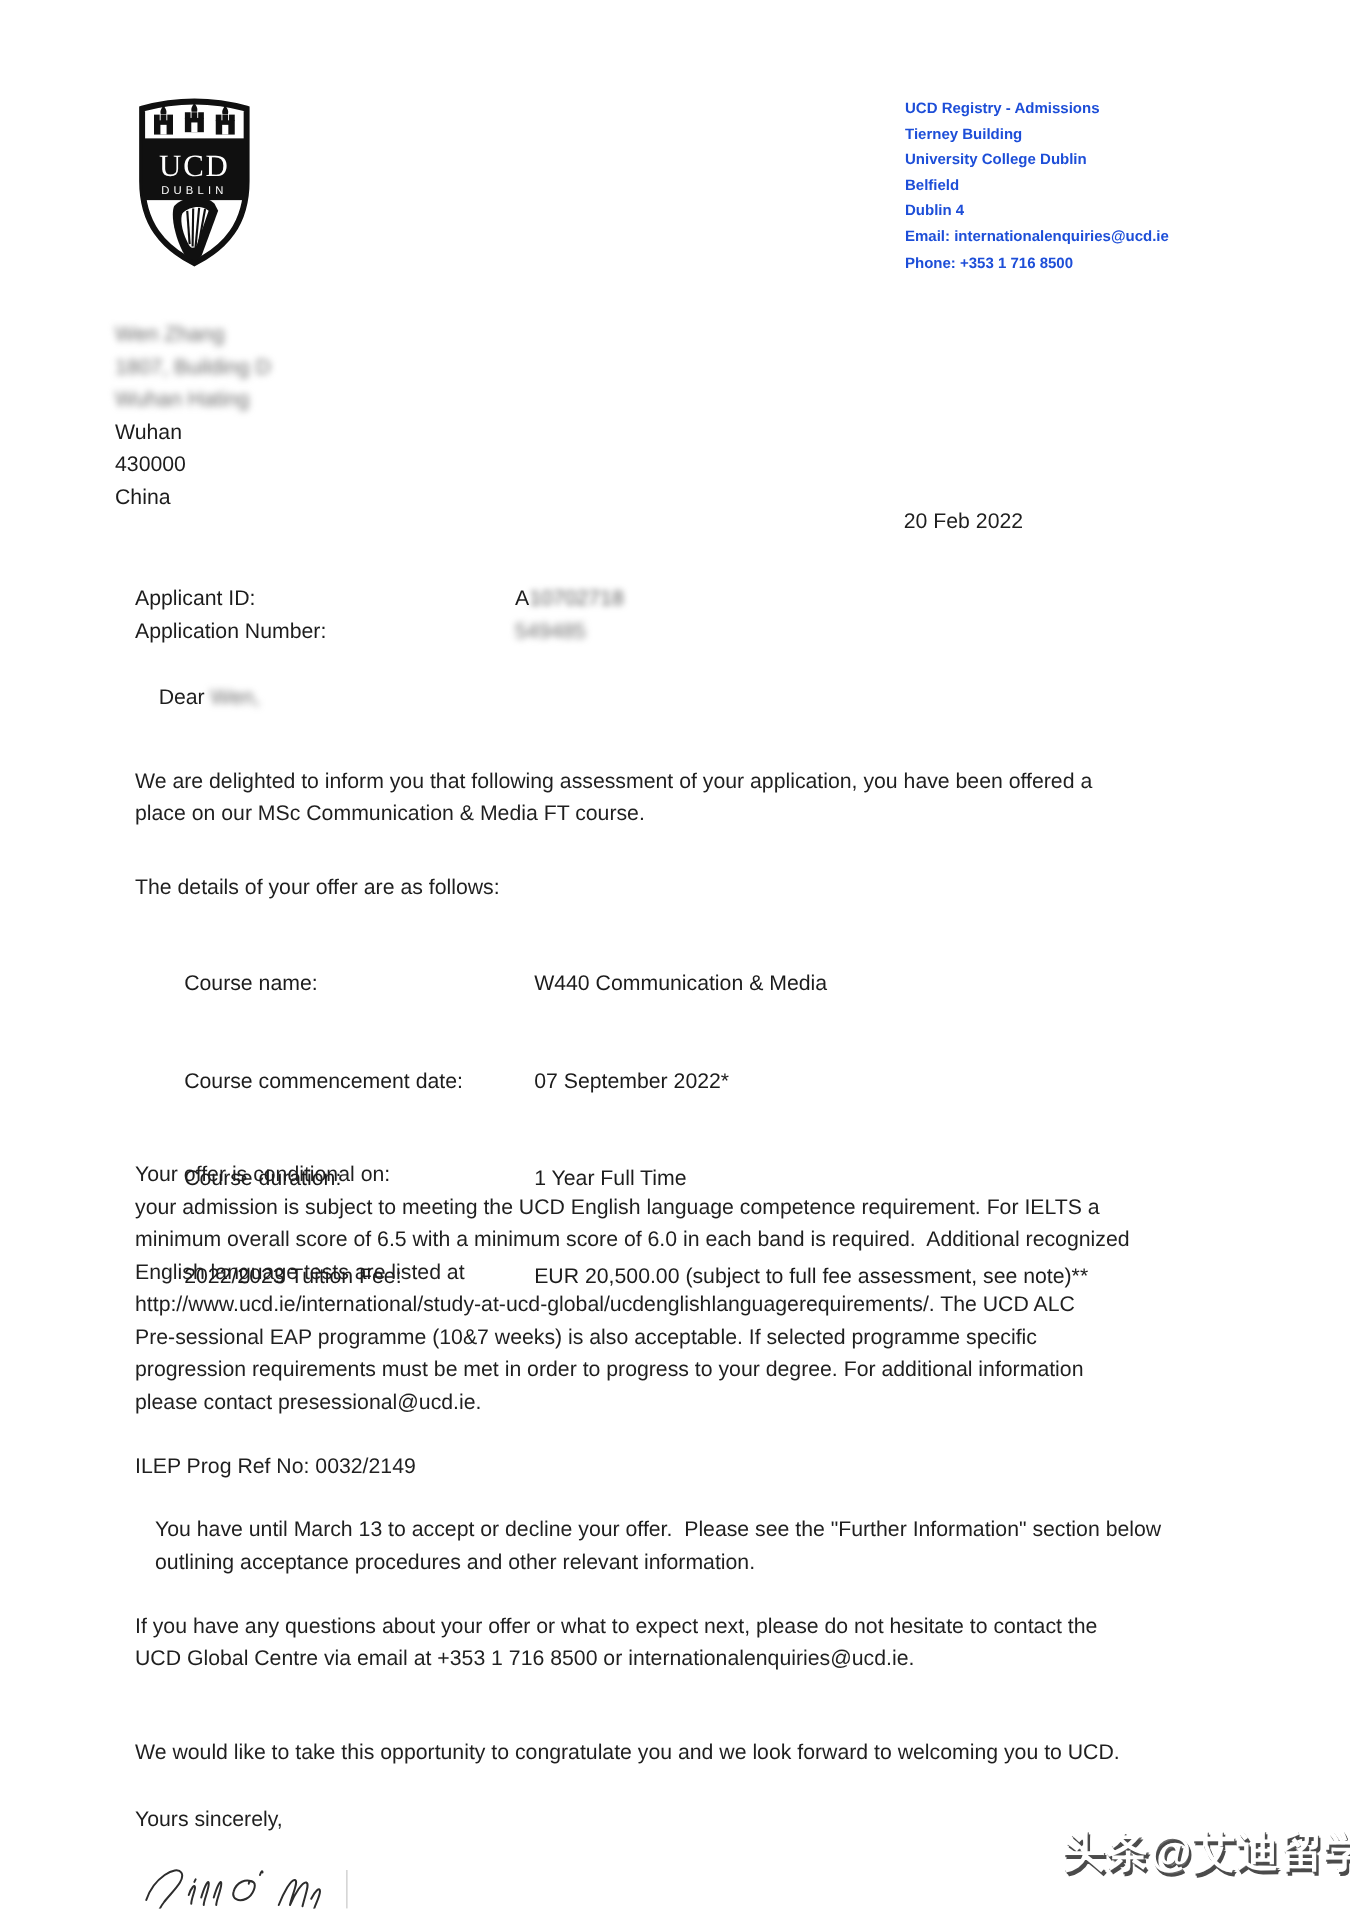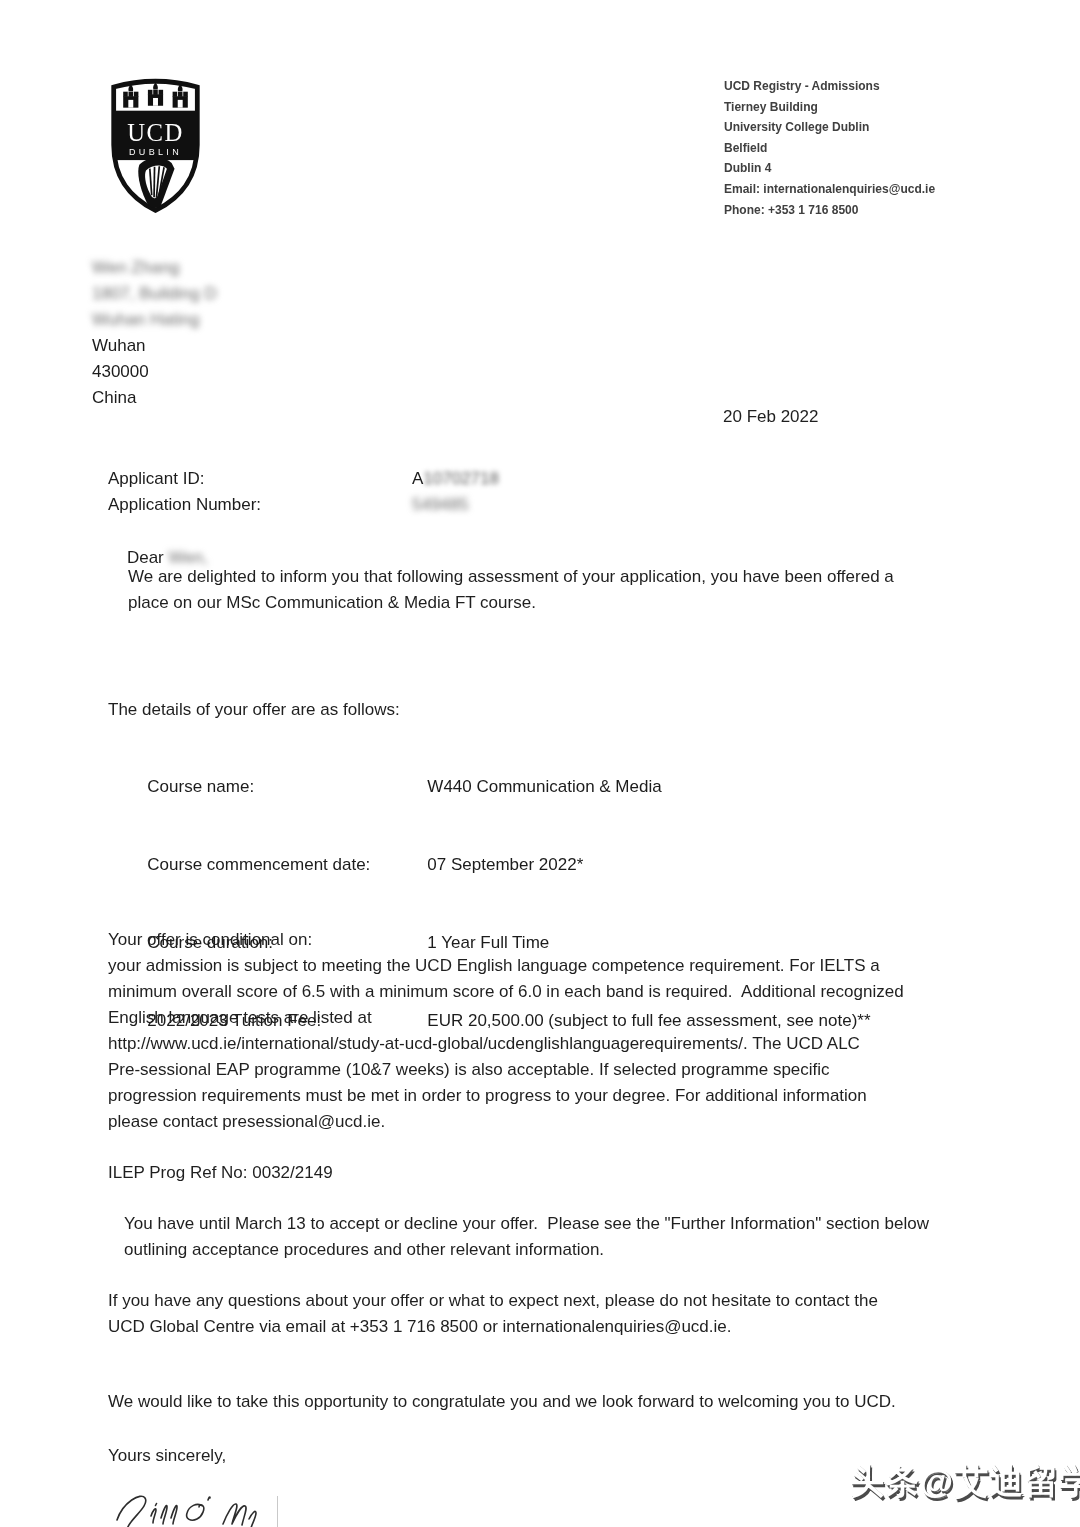--- a/index.html
+++ b/index.html
@@ -21,21 +21,21 @@
     white-space: pre-wrap;
     color: #1f1f1f;
   }
 
   
   .sender {
     left: 724px; top: 76px;
     font-size: 12px;
     font-weight: bold;
     line-height: 20.6px;
-    color: #404040;
+    color: #1d4ed8;
   }
 
   
   .recipient { left: 92px; top: 255px; }
   .recipient div { line-height: 26px; font-size: 17px; }
 
   
   .blur3 { filter: blur(3px); color: #6e6e6e; display: inline-block; }
   .blur2 { filter: blur(2.6px); color: #5a5a5a; display: inline-block; }
 
@@ -132,21 +132,21 @@
     </div>
     <div class="ref-row">
       <span class="ref-label">Application Number:</span><span class="blur3">549485</span>
     </div>
   </div>
 
   <div class="abs body-text salutation">
     <span>Dear </span><span class="blur3">Wen,</span>
   </div>
 
-  <div class="abs body-text" style="left:108px; top:564px; width:920px;margin-left:20px;">We are delighted to inform you that following assessment of your application, you have been offered a
+  <div class="abs body-text" style="left:108px; top:612px; width:920px;">We are delighted to inform you that following assessment of your application, you have been offered a
 place on our MSc Communication &amp; Media FT course.</div>
 
   <div class="abs body-text" style="left:108px; top:697px;">The details of your offer are as follows:</div>
 
   <div class="abs details-table">
     <div class="drow">
       <span class="dlabel">Course name:</span><span>W440 Communication &amp; Media</span>
     </div>
     <div class="drow">
       <span class="dlabel">Course commencement date:</span><span>07 September 2022*</span>

